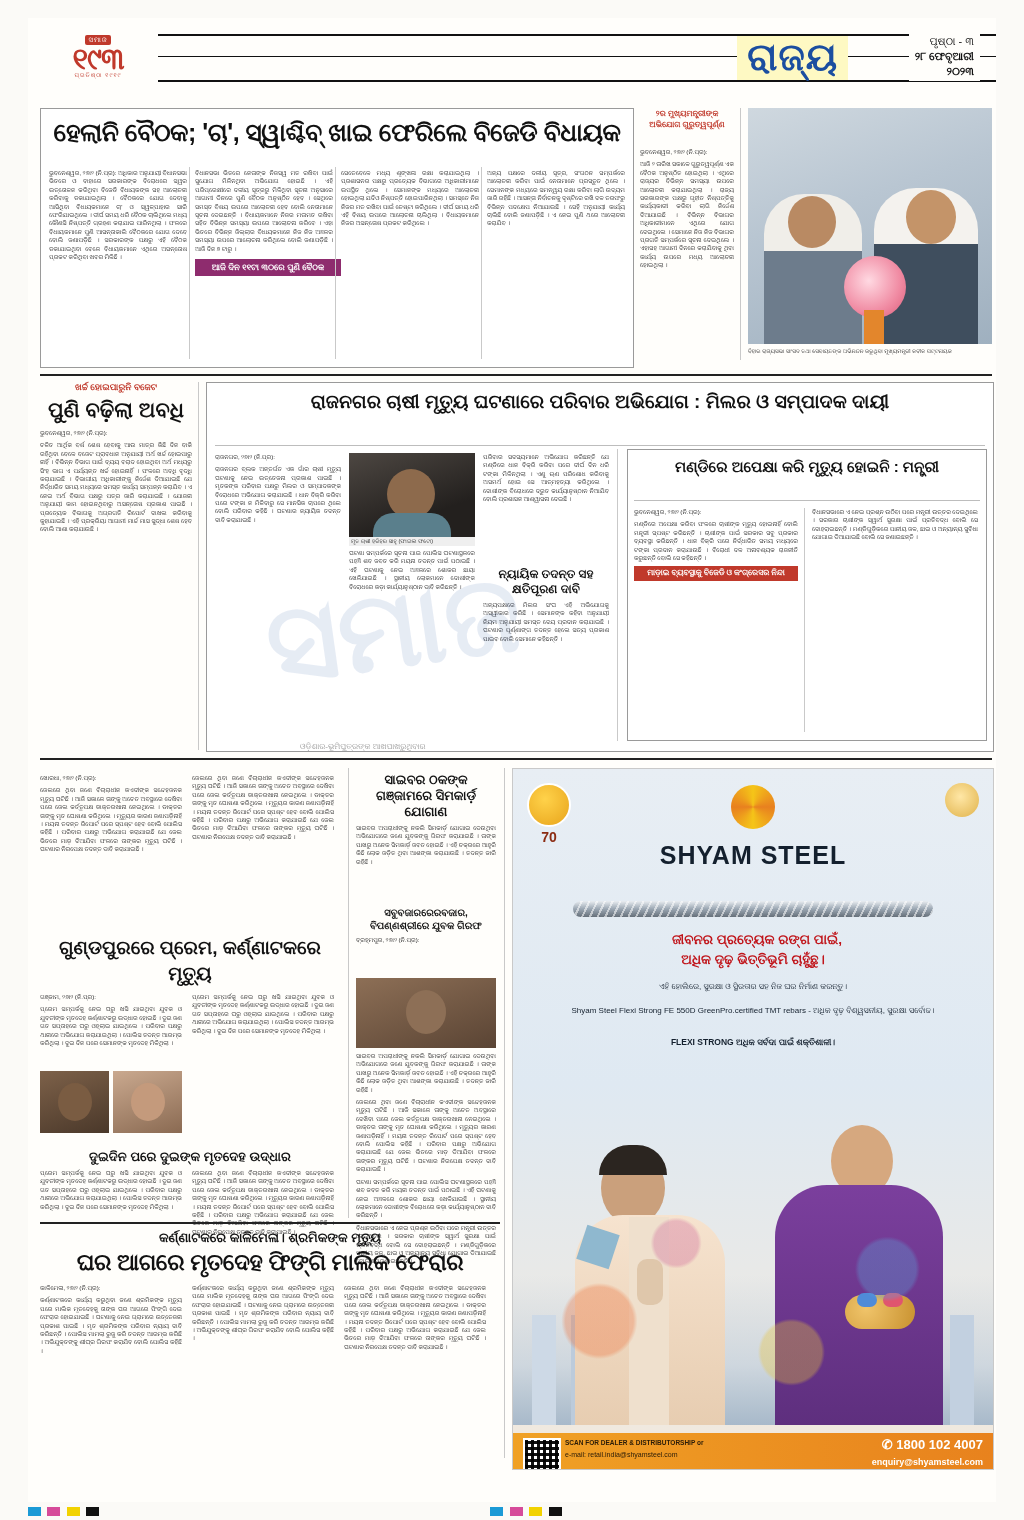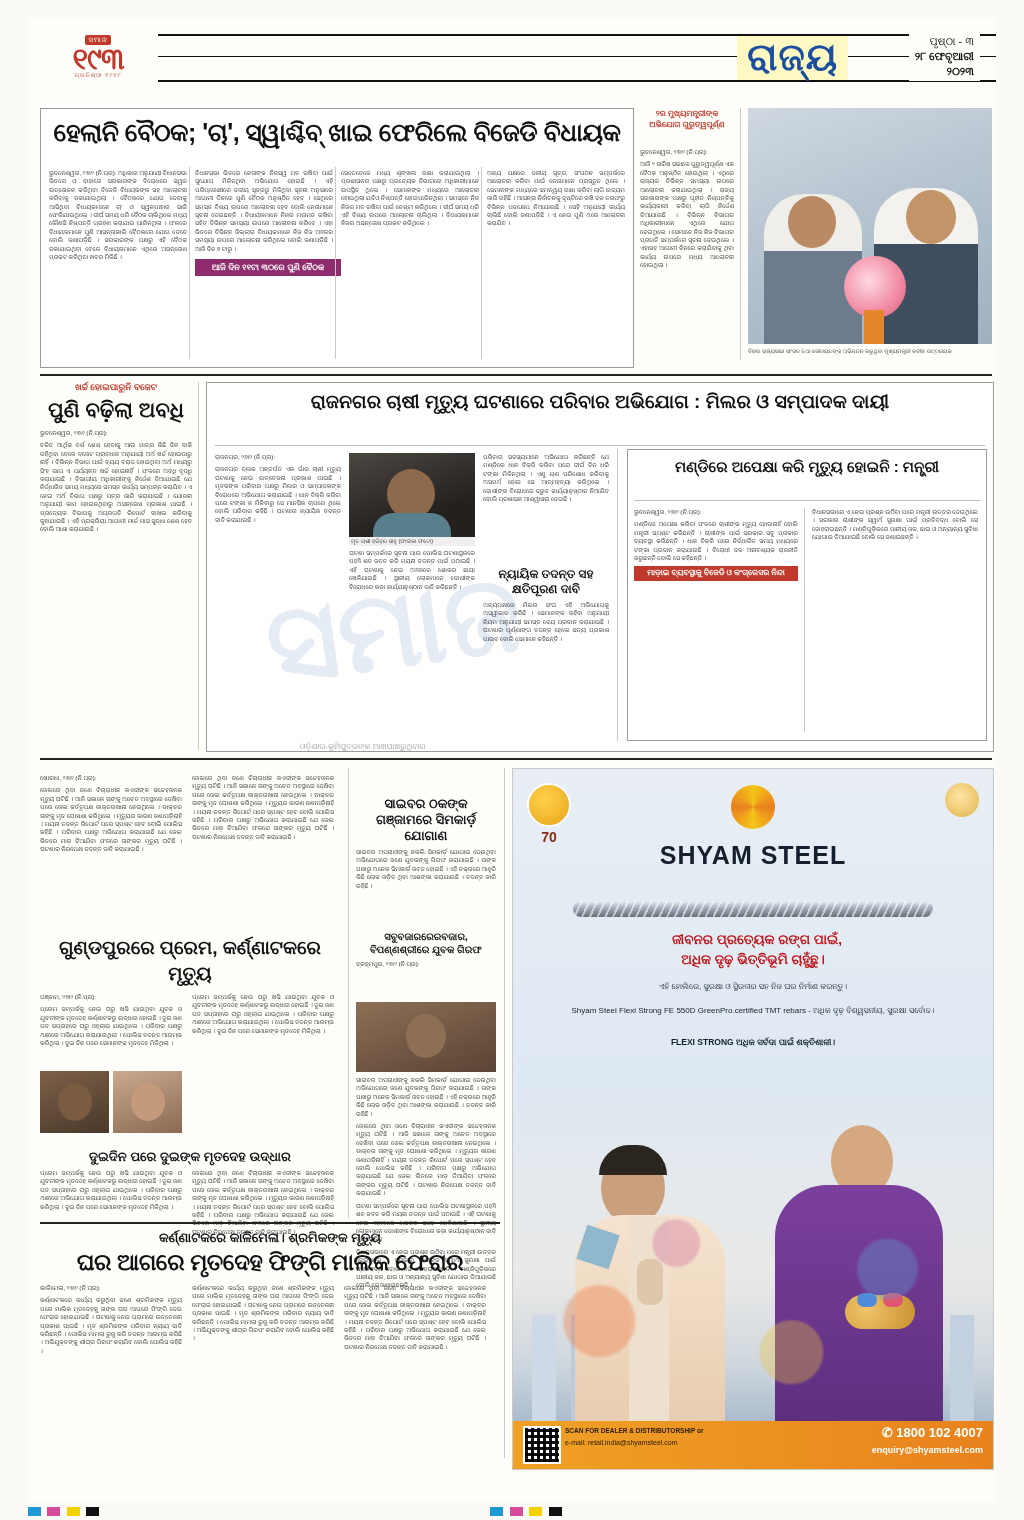--- a/index.html
+++ b/index.html
@@ -43,21 +43,21 @@
   .ph-face3{background:linear-gradient(160deg,#8d6f56 0%,#5a4434 100%);}
   
   .ad{position:absolute;overflow:hidden;background:linear-gradient(180deg,#e8eef4 0%,#dfe9f2 45%,#f2e9dd 100%);border:1px solid #c9c9c9;}
   .ad-brand{font-size:25px;font-weight:bold;color:#14202e;letter-spacing:1px;text-align:center;}
   .ad-flexi{display:inline-block;background:#1f3fa0;color:#fff;font-style:italic;font-weight:bold;font-size:12px;padding:1px 8px;border-radius:2px;}
   .ad-strong{color:#e03a20;font-weight:bold;font-size:13px;}
   .ad-tmt{color:#14202e;font-weight:bold;font-size:13px;}
   .ad-head{color:#c0141a;font-weight:bold;font-size:13.5px;text-align:center;line-height:18px;}
   .ad-sub{font-size:8px;color:#14202e;text-align:center;line-height:12px;}
   .ad-line{font-size:8.5px;color:#14202e;text-align:center;font-weight:bold;}
-  .ad-footer{position:absolute;left:0;right:0;bottom:0;height:48px;background:linear-gradient(90deg,#f0a125,#e8821d);text-align:center;}
+  .ad-footer{position:absolute;left:0;right:0;bottom:0;height:36px;background:linear-gradient(90deg,#f0a125,#e8821d);text-align:center;}
   .qr{width:34px;height:34px;background:
       repeating-linear-gradient(90deg,#111 0 3px,#fff 3px 6px),
       repeating-linear-gradient(0deg,#111 0 3px,transparent 3px 6px);
       background-blend-mode:multiply;border:2px solid #fff;}
   .rebar{height:16px;border-radius:8px;background:linear-gradient(180deg,#e9edf1,#9aa6b2 50%,#66707a);position:relative;}
   .rebar:after{content:"";position:absolute;inset:0;background:repeating-linear-gradient(115deg,rgba(255,255,255,.55) 0 2px,transparent 2px 7px);border-radius:8px;}
   .badge-circle{width:40px;height:40px;border-radius:50%;background:radial-gradient(circle at 40% 35%,#ffd24a,#e8a41b);border:2px solid #fff;}
   .figure-person{position:absolute;bottom:44px;}
   .city{position:absolute;left:0;right:0;bottom:44px;height:150px;
     background:linear-gradient(180deg,rgba(255,255,255,0) 0%,rgba(190,205,220,.65) 60%,rgba(160,180,200,.9) 100%);}
@@ -230,21 +230,21 @@
         <p>ପ୍ରେମ ସମ୍ପର୍କକୁ ନେଇ ଘରୁ ଖସି ଯାଇଥିବା ଯୁବକ ଓ ଯୁବତୀଙ୍କ ମୃତଦେହ କର୍ଣ୍ଣାଟକରୁ ଉଦ୍ଧାର ହୋଇଛି । ଦୁଇ ଜଣ ଗତ ସପ୍ତାହରେ ଘରୁ ଓହ୍ଲାଇ ଯାଇଥିଲେ । ପରିବାର ପକ୍ଷରୁ ଥାନାରେ ଅଭିଯୋଗ କରାଯାଇଥିଲା । ପୋଲିସ ତଦନ୍ତ ଆରମ୍ଭ କରିଥିଲା । ଦୁଇ ଦିନ ପରେ ସେମାନଙ୍କ ମୃତଦେହ ମିଳିଥିଲା ।</p>
       </div>
       <div class="body-text" style="width:142px;height:120px;overflow:hidden;">
         <p>ଜେଲରେ ଥିବା ଜଣେ ବିଚାରାଧୀନ କଏଦୀଙ୍କ ସନ୍ଦେହଜନକ ମୃତ୍ୟୁ ଘଟିଛି । ଆଜି ସକାଳେ ତାଙ୍କୁ ଅଚେତ ଅବସ୍ଥାରେ ଦେଖିବା ପରେ ଜେଲ କର୍ତ୍ତୃପକ୍ଷ ଡାକ୍ତରଖାନା ନେଇଥିଲେ । ଡାକ୍ତର ତାଙ୍କୁ ମୃତ ଘୋଷଣା କରିଥିଲେ । ମୃତ୍ୟୁର କାରଣ ଜଣାପଡ଼ିନାହିଁ । ମୟନା ତଦନ୍ତ ରିପୋର୍ଟ ପରେ ସ୍ପଷ୍ଟ ହେବ ବୋଲି ପୋଲିସ କହିଛି । ପରିବାର ପକ୍ଷରୁ ଅଭିଯୋଗ କରାଯାଇଛି ଯେ ଜେଲ ଭିତରେ ମାଡ଼ ଦିଆଯିବା ଫଳରେ ତାଙ୍କର ମୃତ୍ୟୁ ଘଟିଛି । ଘଟଣାର ନିରପେକ୍ଷ ତଦନ୍ତ ଦାବି କରାଯାଇଛି ।</p>
       </div>
     </div>
   </div>
 
   <div class="rule-v" style="left:348px;top:768px;height:450px;"></div>
 
-  <div style="position:absolute;left:356px;top:796px;width:140px;height:690px;">
+  <div style="position:absolute;left:356px;top:772px;width:140px;height:690px;">
     <div class="hd-sm" style="text-align:center;">ସାଇବର ଠକଙ୍କ ଗଞ୍ଜାମରେ ସିମକାର୍ଡ଼ ଯୋଗାଣ</div>
     <div class="body-text" style="margin-top:4px;height:82px;overflow:hidden;">
       <p>ସାଇବର ଅପରାଧୀଙ୍କୁ ନକଲି ସିମକାର୍ଡ଼ ଯୋଗାଇ ଦେଉଥିବା ଅଭିଯୋଗରେ ଜଣେ ଯୁବକଙ୍କୁ ଗିରଫ କରାଯାଇଛି । ତାଙ୍କ ପାଖରୁ ଅନେକ ସିମକାର୍ଡ଼ ଜବତ ହୋଇଛି । ଏହି ଚକ୍ରରେ ଆହୁରି କିଛି ଲୋକ ଜଡ଼ିତ ଥିବା ଆଶଙ୍କା କରାଯାଉଛି । ତଦନ୍ତ ଜାରି ରହିଛି ।</p>
     </div>
     <div class="hd-sm" style="text-align:center;font-size:10px;line-height:13px;">ସବୁବଜାରରେରବଜାର, ବିପଣ୍ଣଶ୍ରୀରେ ଯୁବକ ଗିରଫ</div>
     <div class="body-text" style="margin-top:4px;height:40px;overflow:hidden;">
       <p>ବ୍ରହ୍ମପୁର, ୨୭ା୨ (ନି.ପ୍ର):</p>
     </div>
     <div class="photo ph-face3" style="width:140px;height:70px;margin-top:2px;">
       <div style="position:absolute;left:50px;top:12px;width:40px;height:44px;border-radius:50%;background:#8d6f56;"></div>

